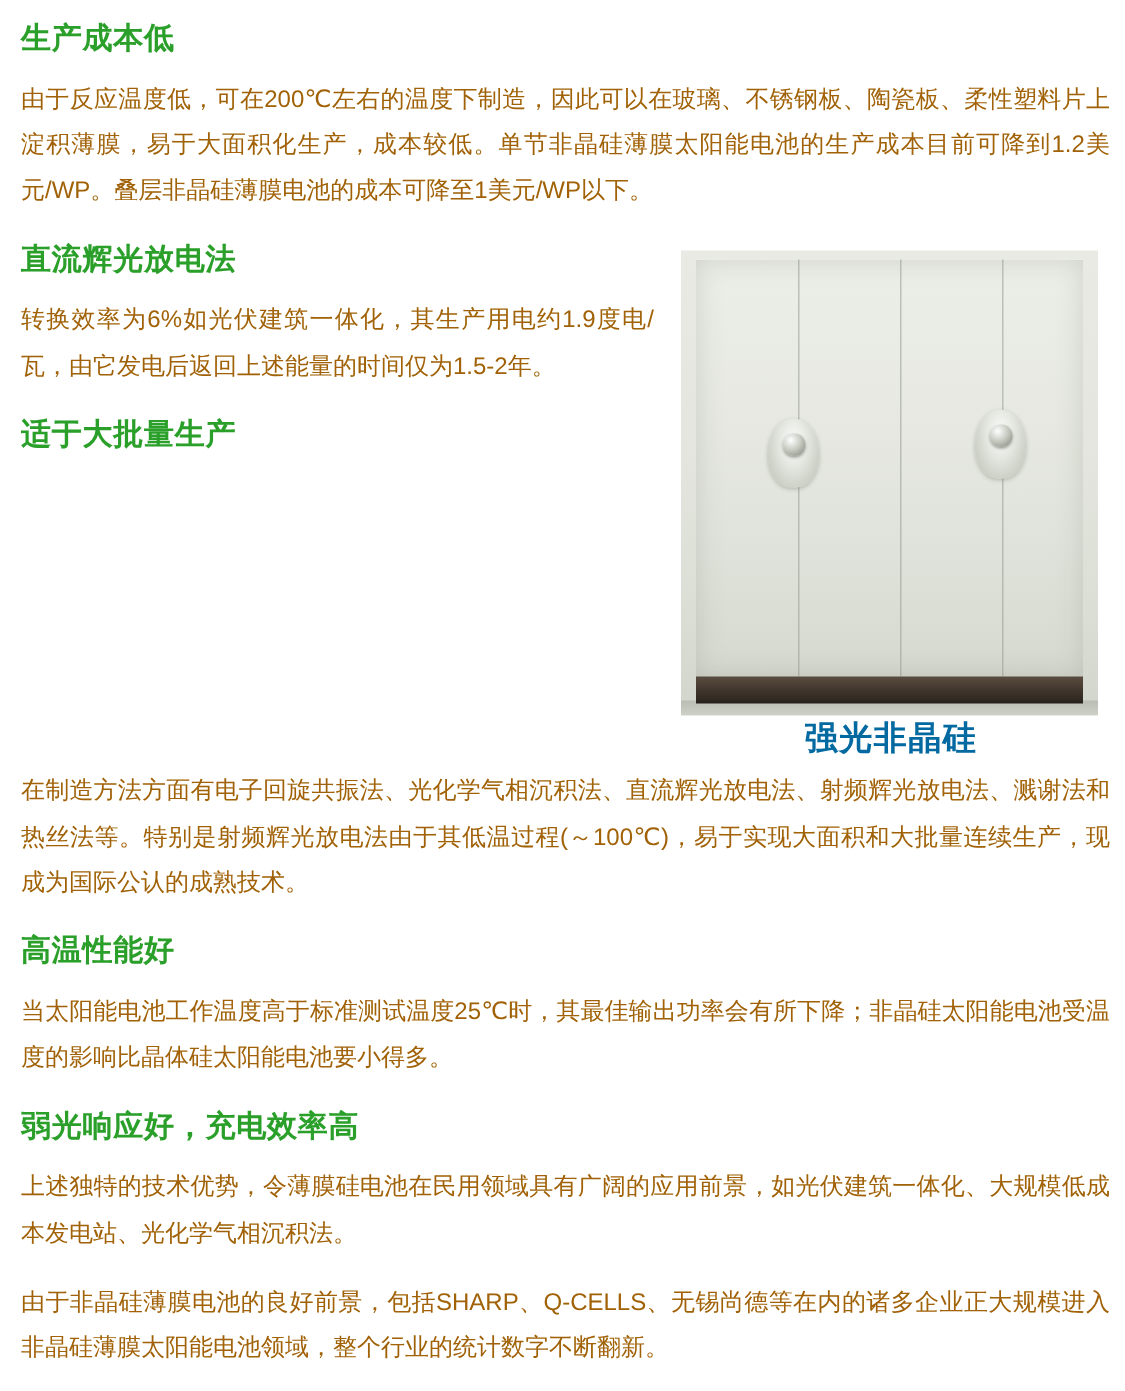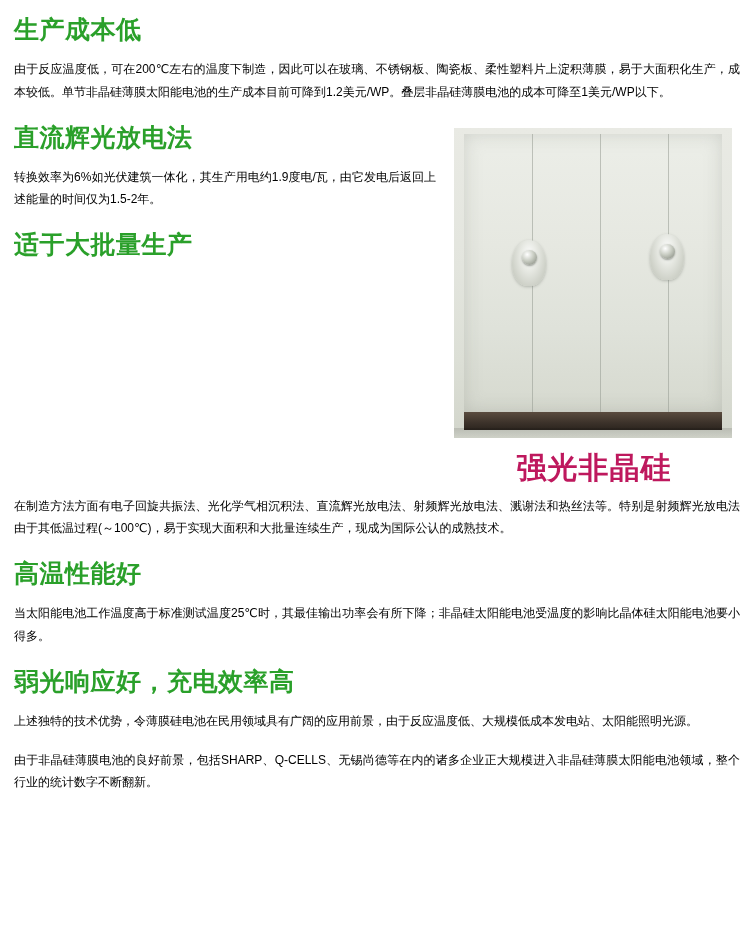--- a/index.html
+++ b/index.html
@@ -15,31 +15,31 @@
   }
   .page {
     position: relative;
     width: 750px;
     min-height: 927px;
     box-sizing: border-box;
     padding: 14px 10px 10px 14px;
   }
   h2.section-title {
     color: #2aa02a;
-    font-size: 25px;
+    font-size: 20px;
     font-weight: bold;
     margin: 0 0 14px 0;
     line-height: 1.2;
     letter-spacing: 0.5px;
   }
   p.para {
-    font-size: 12px;
+    font-size: 16px;
     line-height: 1.9;
     margin: 0 0 16px 0;
-    color: #000000;
+    color: #a16207;
     text-align: justify;
   }
   .block {
     margin-bottom: 18px;
   }
 
   
   .figure {
     float: right;
     width: 280px;
@@ -104,24 +104,24 @@
     height: 15px;
     margin-left: -7.5px;
     border-radius: 50%;
     background: radial-gradient(circle at 35% 30%, #ffffff 0%, #c8ccc2 45%, #7d8278 100%);
     box-shadow: 0 1px 2px rgba(60,65,55,0.5);
   }
   .contact.left { left: 58px; top: 112px; }
   .contact.right { left: 196px; top: 106px; }
 
   .figure-caption {
-    margin-top: 10px;
-    font-size: 30px;
+    margin-top: 0;
+    font-size: 22px;
     font-weight: bold;
-    color: #be185d;
+    color: #0369a1;
     letter-spacing: 1px;
   }
   .clear { clear: both; }
 </style>
 </head>
 <body>
 
 <div class="page">
 
   <div class="block">
@@ -158,17 +158,17 @@
     <p class="para">在制造方法方面有电子回旋共振法、光化学气相沉积法、直流辉光放电法、射频辉光放电法、溅谢法和热丝法等。特别是射频辉光放电法由于其低温过程(～100℃)，易于实现大面积和大批量连续生产，现成为国际公认的成熟技术。</p>
   </div>
 
   <div class="block">
     <h2 class="section-title">高温性能好</h2>
     <p class="para">当太阳能电池工作温度高于标准测试温度25℃时，其最佳输出功率会有所下降；非晶硅太阳能电池受温度的影响比晶体硅太阳能电池要小得多。</p>
   </div>
 
   <div class="block">
     <h2 class="section-title">弱光响应好，充电效率高</h2>
-    <p class="para">上述独特的技术优势，令薄膜硅电池在民用领域具有广阔的应用前景，由于反应温度低、大规模低成本发电站、太阳能照明光源。</p>
+    <p class="para">上述独特的技术优势，令薄膜硅电池在民用领域具有广阔的应用前景，如光伏建筑一体化、大规模低成本发电站、光化学气相沉积法。</p>
     <p class="para">由于非晶硅薄膜电池的良好前景，包括SHARP、Q-CELLS、无锡尚德等在内的诸多企业正大规模进入非晶硅薄膜太阳能电池领域，整个行业的统计数字不断翻新。</p>
   </div>
 
 </div>
 
 </body></html>

